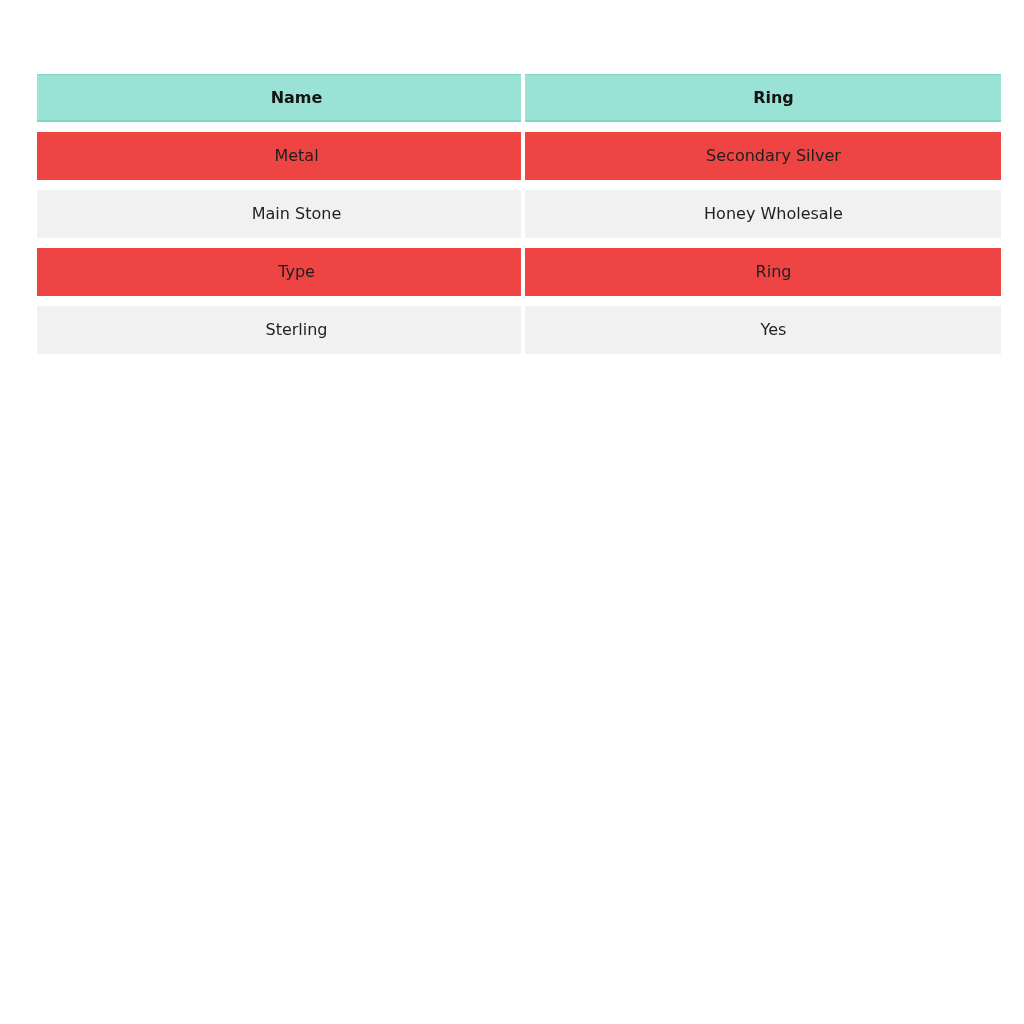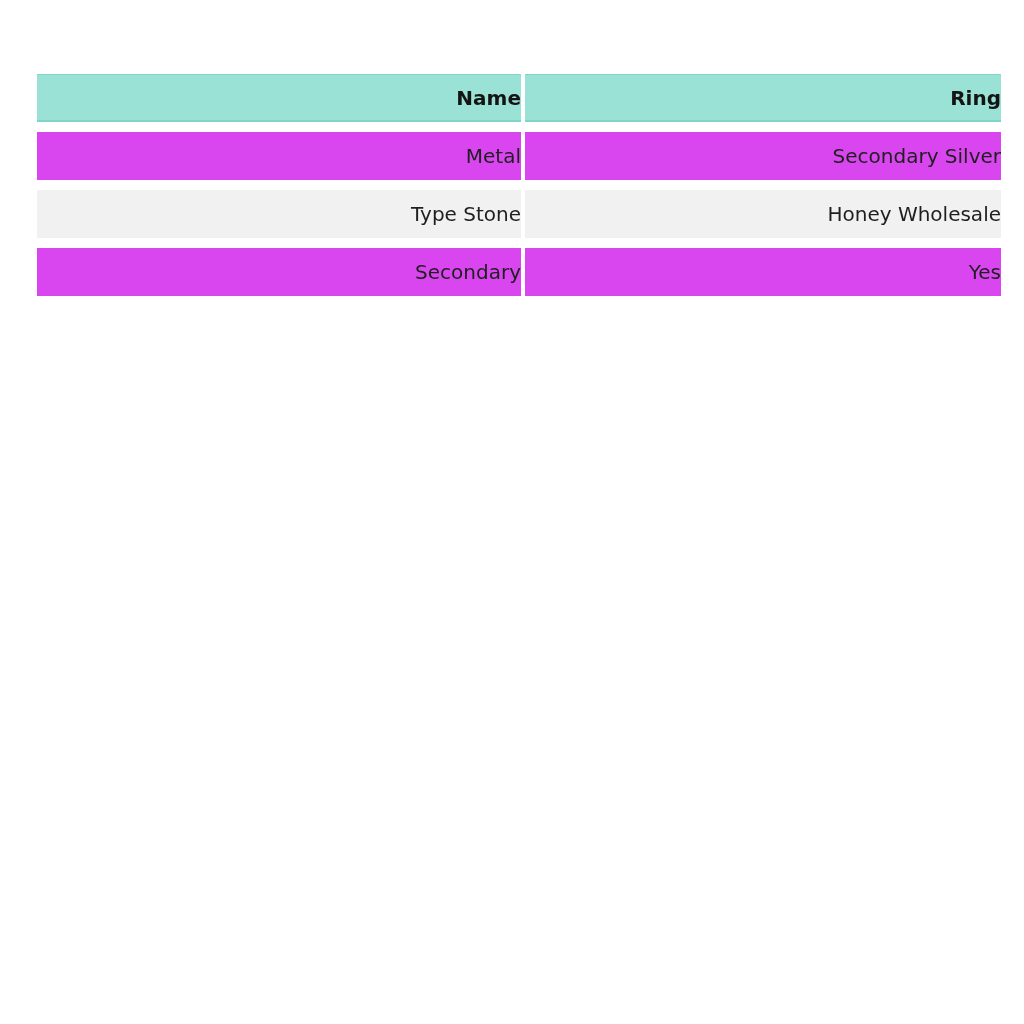--- a/index.html
+++ b/index.html
@@ -20,38 +20,38 @@
     border-collapse: separate;
     border-spacing: 4px 10px;
     table-layout: fixed;
   }
   .attr-table col.col-name  { width: 484px; }
   .attr-table col.col-value { width: 476px; }
   .attr-table th, .attr-table td {
     box-sizing: border-box;
     height: 48px;
     vertical-align: middle;
-    font-size: 20px;
+    font-size: 16px;
     line-height: 1;
     padding: 0 0 0 21px;
-    text-align: right;
+    text-align: center;
     white-space: nowrap;
     overflow: hidden;
   }
   .attr-table th:first-child, .attr-table td:first-child {
     padding-left: 35px;
   }
   .attr-table th {
     background: #9ae2d5;
     border-top: 1px solid #7fd6c6;
     border-bottom: 2px solid #7fd6c6;
     font-weight: 600;
     color: #141414;
   }
-  .attr-table tbody tr td { background: #d946ef; }
+  .attr-table tbody tr td { background: #ef4444; }
   .attr-table tbody tr:nth-child(even) td { background: #f1f1f1; }
 </style>
 </head>
 <body>
 
 <table class="attr-table">
   <colgroup>
     <col class="col-name">
     <col class="col-value">
   </colgroup>
@@ -60,21 +60,25 @@
       <th>Name</th>
       <th>Ring</th>
     </tr>
   </thead>
   <tbody>
     <tr>
       <td>Metal</td>
       <td>Secondary Silver</td>
     </tr>
     <tr>
-      <td>Type Stone</td>
+      <td>Main Stone</td>
       <td>Honey Wholesale</td>
     </tr>
     <tr>
-      <td>Secondary</td>
+      <td>Type</td>
+      <td>Ring</td>
+    </tr>
+    <tr>
+      <td>Sterling</td>
       <td>Yes</td>
     </tr>
   </tbody>
 </table>
 
 </body></html>

